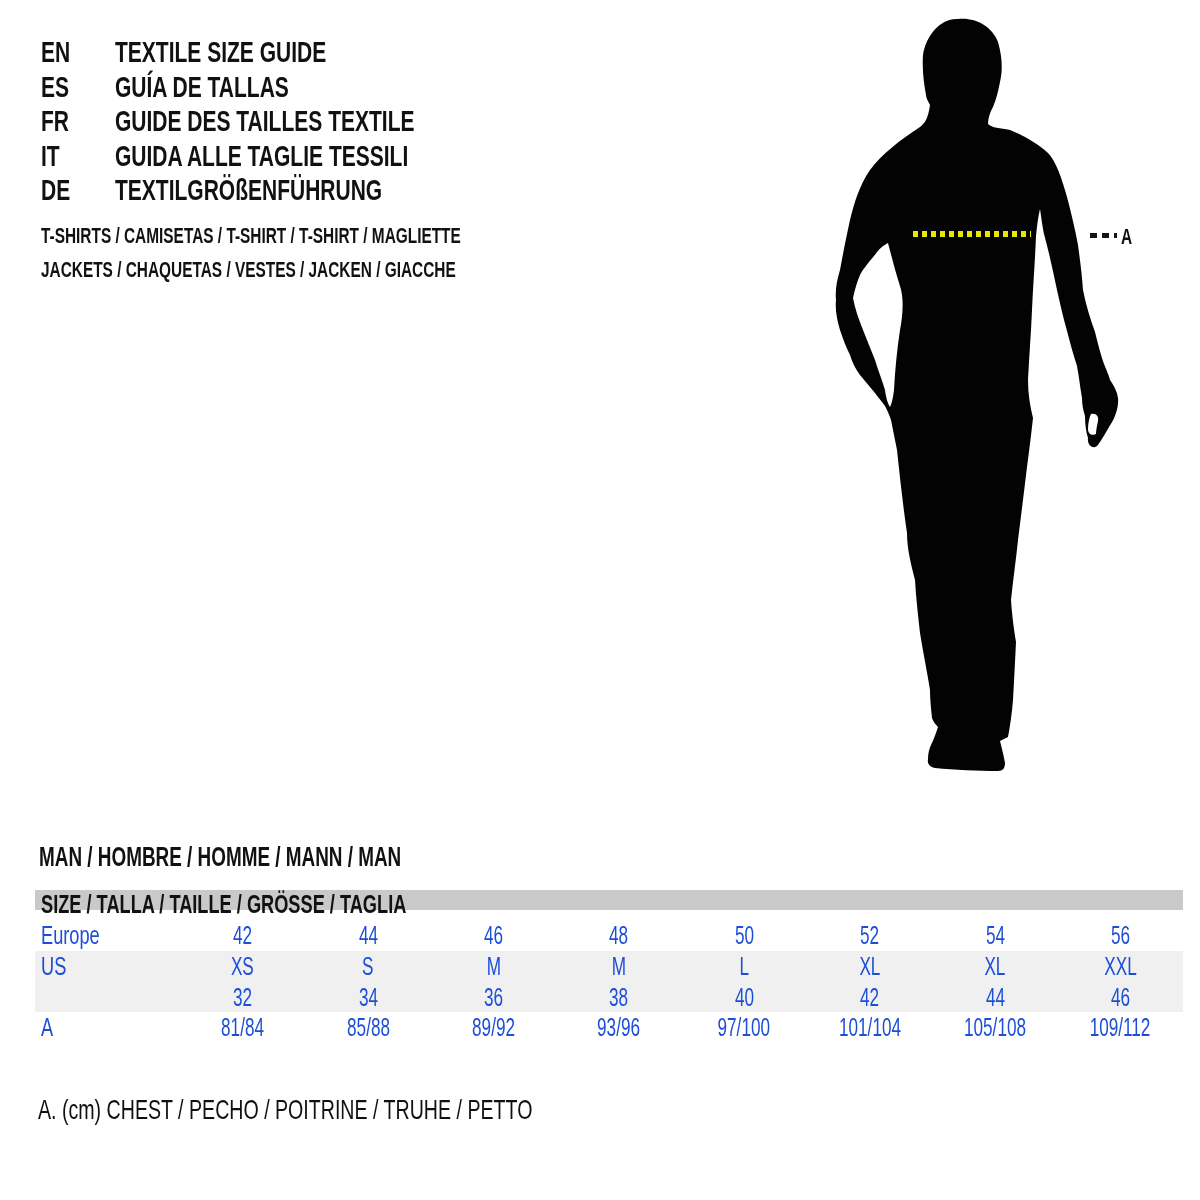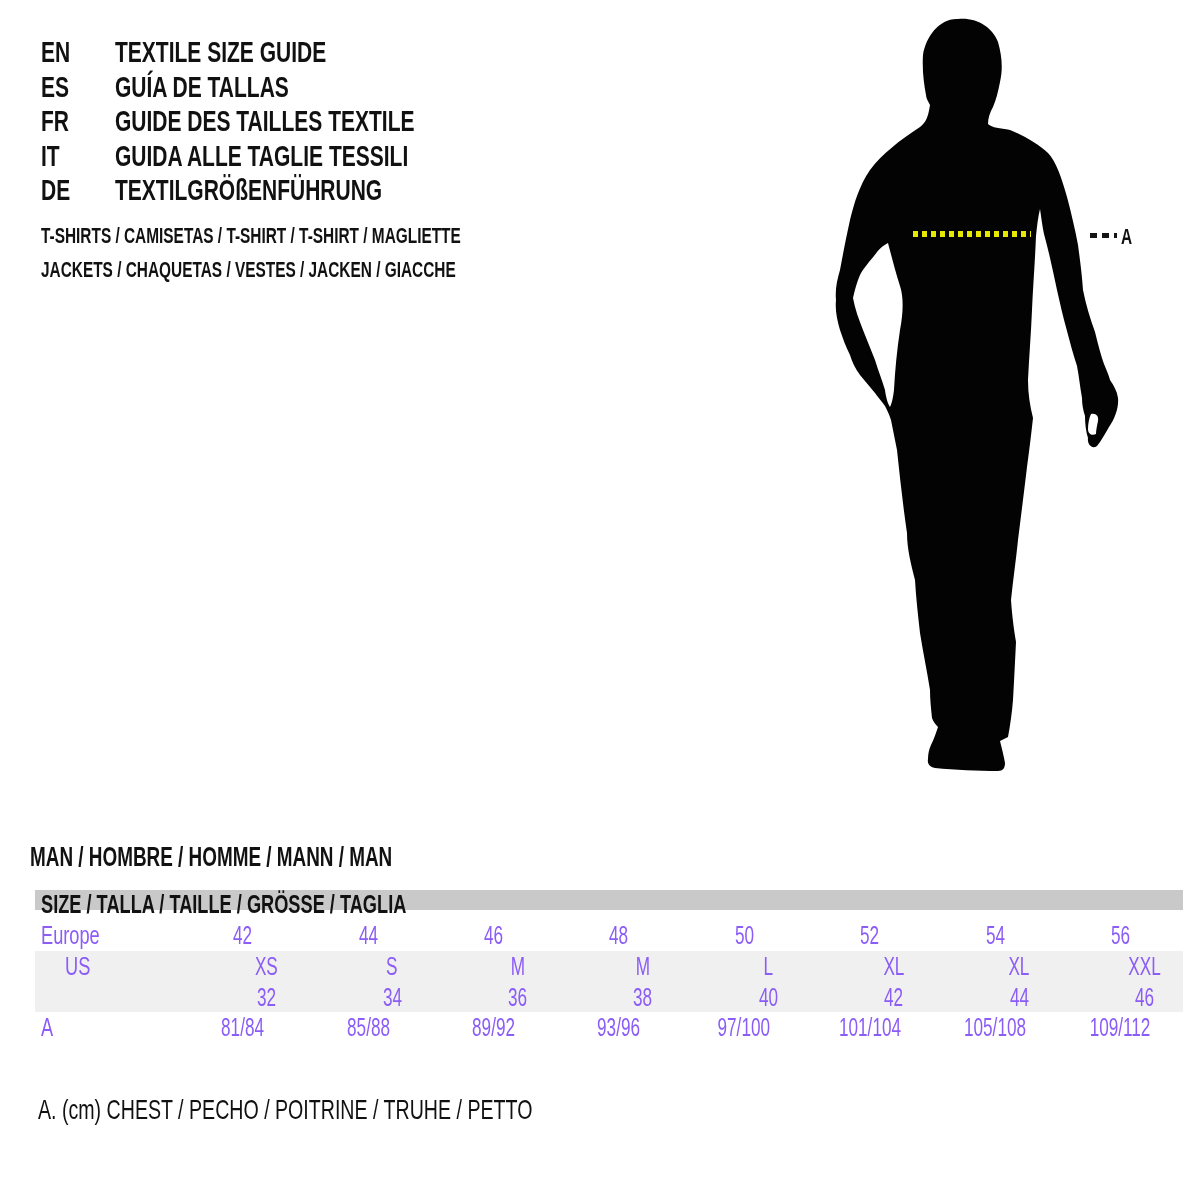--- a/index.html
+++ b/index.html
@@ -21,29 +21,29 @@
   
   .cat-block{left:41px;top:219px;font-size:22px;line-height:34px;font-weight:bold;}
   
   .figure-wrap{left:830px;top:14px;width:295px;height:760px;}
   .chest-dots{left:913px;top:231px;width:118px;height:6px;
     background:repeating-linear-gradient(90deg,#e6e800 0 5px,rgba(0,0,0,0) 5px 9px);}
   .callout-dashes{left:1090px;top:233px;width:27px;height:5px;
     background:repeating-linear-gradient(90deg,#141414 0 7px,rgba(0,0,0,0) 7px 12px);}
   .chest-label{left:1121px;top:224px;font-size:22px;font-weight:bold;}
   
-  .man-title{left:30px;top:842px;font-size:27px;font-weight:bold;}
+  .man-title{left:39px;top:842px;font-size:27px;font-weight:bold;}
   
   .size-table{left:35px;top:890px;width:1148px;}
   .table-header-bar{height:20px;line-height:29px;background:#c9c9c9;
     font-size:26px;font-weight:bold;padding-left:6px;box-sizing:border-box;}
   .table-rows{margin-top:10px;}
   .t-row{display:grid;grid-template-columns:145px repeat(8,125.4px);height:30.8px;
-    line-height:30.8px;font-size:26px;font-weight:normal;color:#8b5cf6;}
-  .t-row.shaded{background:#f0f0f0;padding-left:24px;}
+    line-height:30.8px;font-size:26px;font-weight:normal;color:#1d4ed8;}
+  .t-row.shaded{background:#f0f0f0;}
   .lcell{padding-left:6px;text-align:left;}
   .vcell{text-align:center;}
   
   .footnote{left:38px;top:1094px;font-size:28px;font-weight:normal;}
 </style>
 </head>
 <body>
 
 <div class="abs lang-block">
   <div class="lang-row">

